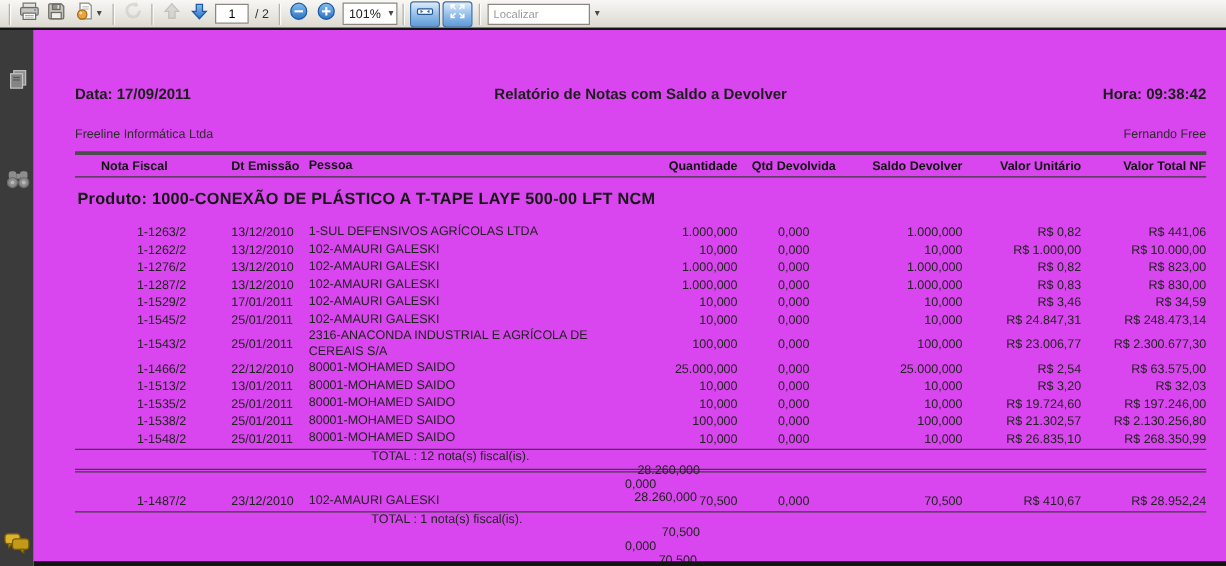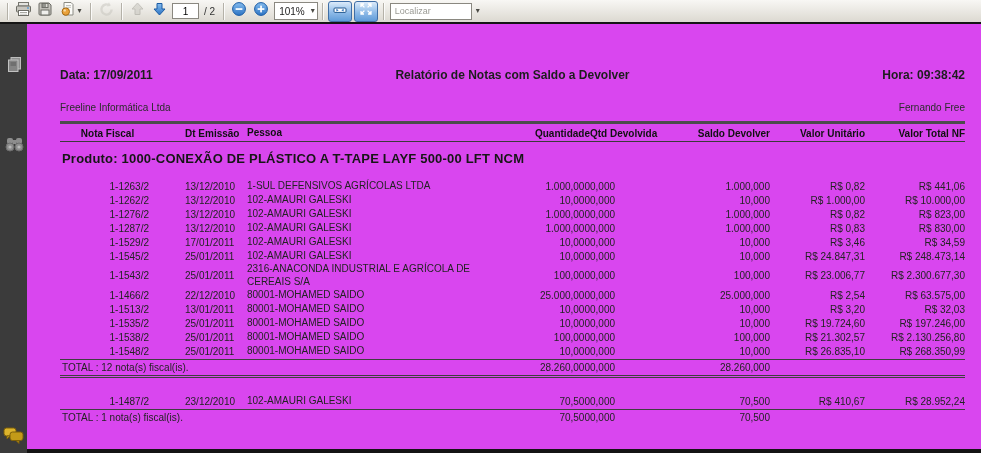--- a/index.html
+++ b/index.html
@@ -65,29 +65,29 @@
   .rule-thin{height:1px;background:#3a3a3a;}
 
   .product-title{font-size:13px;font-weight:bold;color:#161616;margin:9px 0 0 2px;letter-spacing:.2px;}
   .rows{margin-top:13px;}
   .trow{display:flex;align-items:center;min-height:14px;font-size:10px;}
   .cell{white-space:nowrap;box-sizing:border-box;}
   .c-nota {width:95px;text-align:right;padding-right:6px;}
   .c-dt   {width:85px;padding-left:30px;}
   .c-pessoa{width:255px;padding-left:7px;white-space:normal;line-height:12.5px;}
   .c-qtd  {width:95px;text-align:right;}
-  .c-dev  {width:90px;text-align:left;}
+  .c-dev  {width:90px;text-align:center;}
   .c-saldo{width:90px;text-align:right;}
   .c-vu   {width:95px;text-align:right;}
   .c-vt   {width:100px;text-align:right;}
   .col-header .c-nota{text-align:center;padding-right:0;}
 
   .total-row{
     display:flex;align-items:center;height:15px;font-size:10px;margin-top:1px;
-    border-top:1px solid #3f3f3f;border-bottom:3px double #3f3f3f;
+    border-top:1px solid #3f3f3f;border-bottom:3px double #3f3f3f;flex-direction:column;
   }
   .total-row .total-label{width:435px;padding-left:2px;box-sizing:border-box;}
   .section + .section{margin-top:16px;}
   .section:last-child .rows{margin-top:10px;}
   .section:last-child .total-row{border-bottom:none;height:14px;}
   .page-bottom{position:absolute;left:0;right:0;bottom:0;height:4px;background:#141414;}
 </style>
 </head>
 <body>
 

